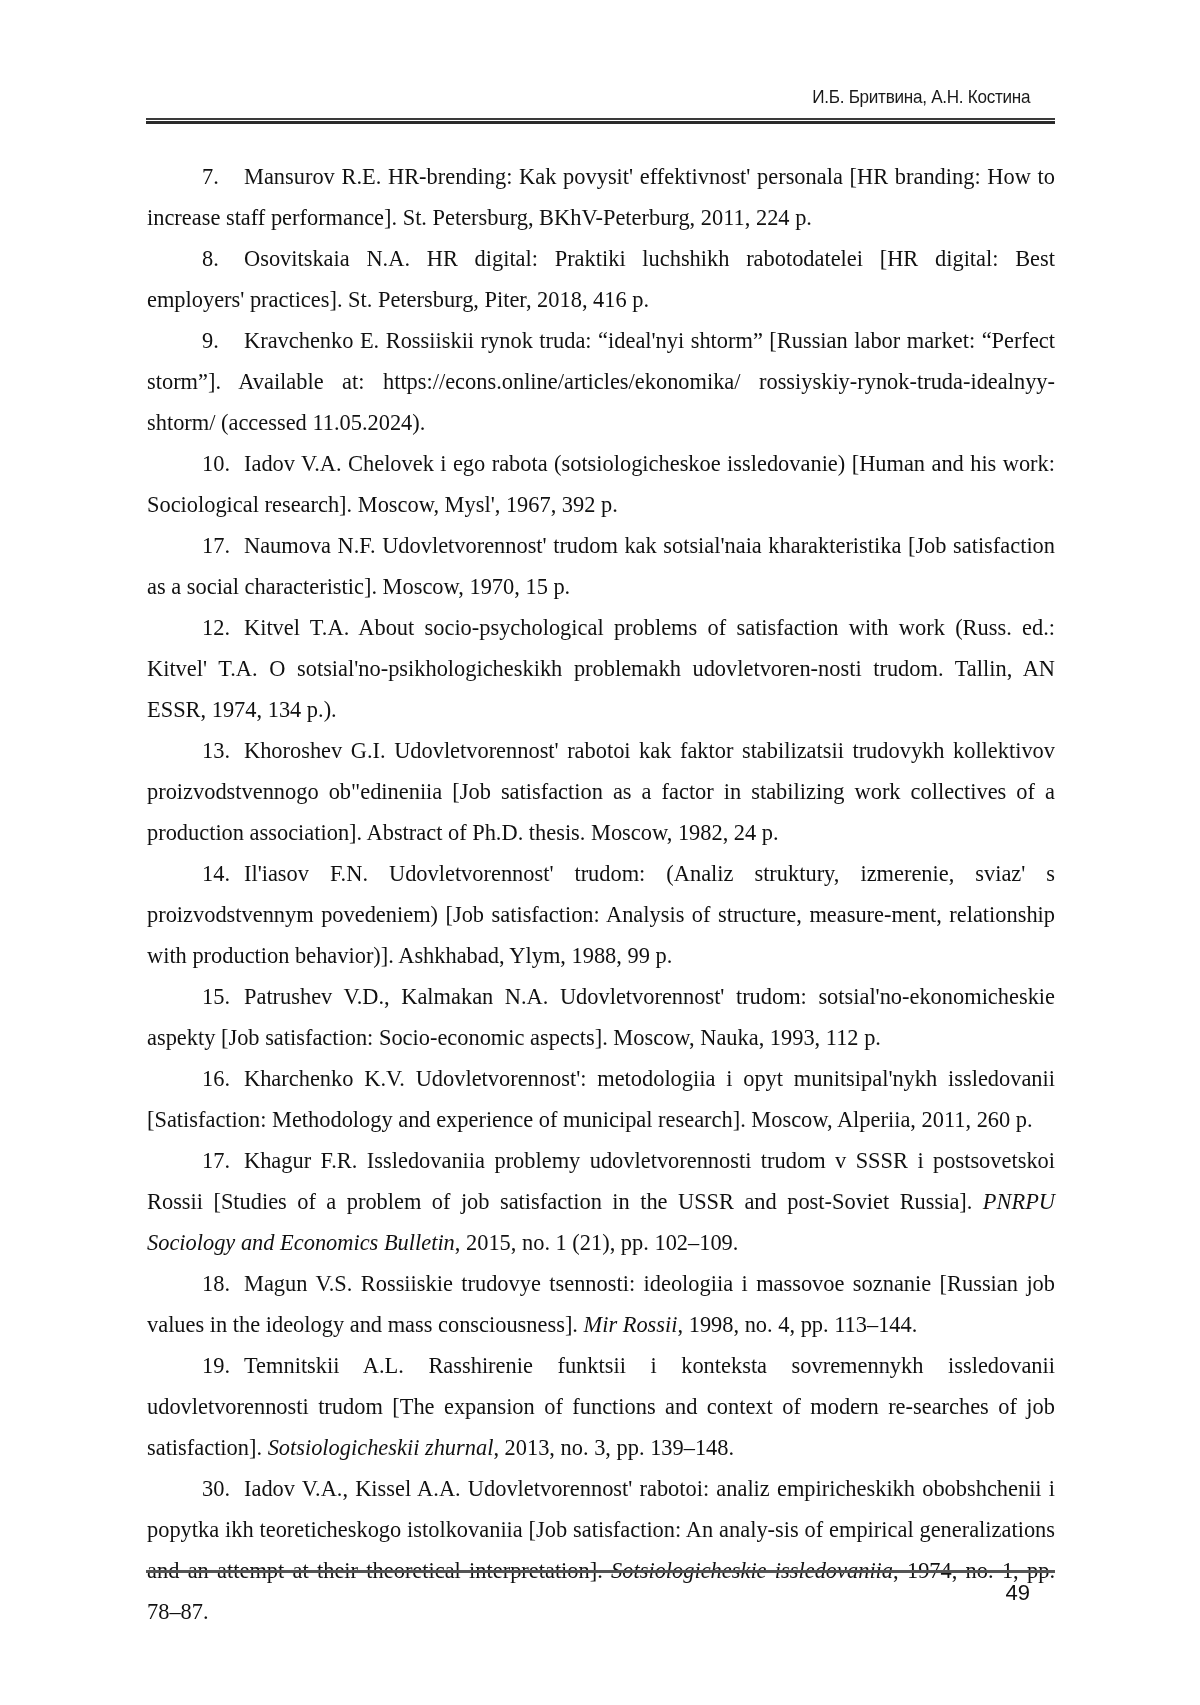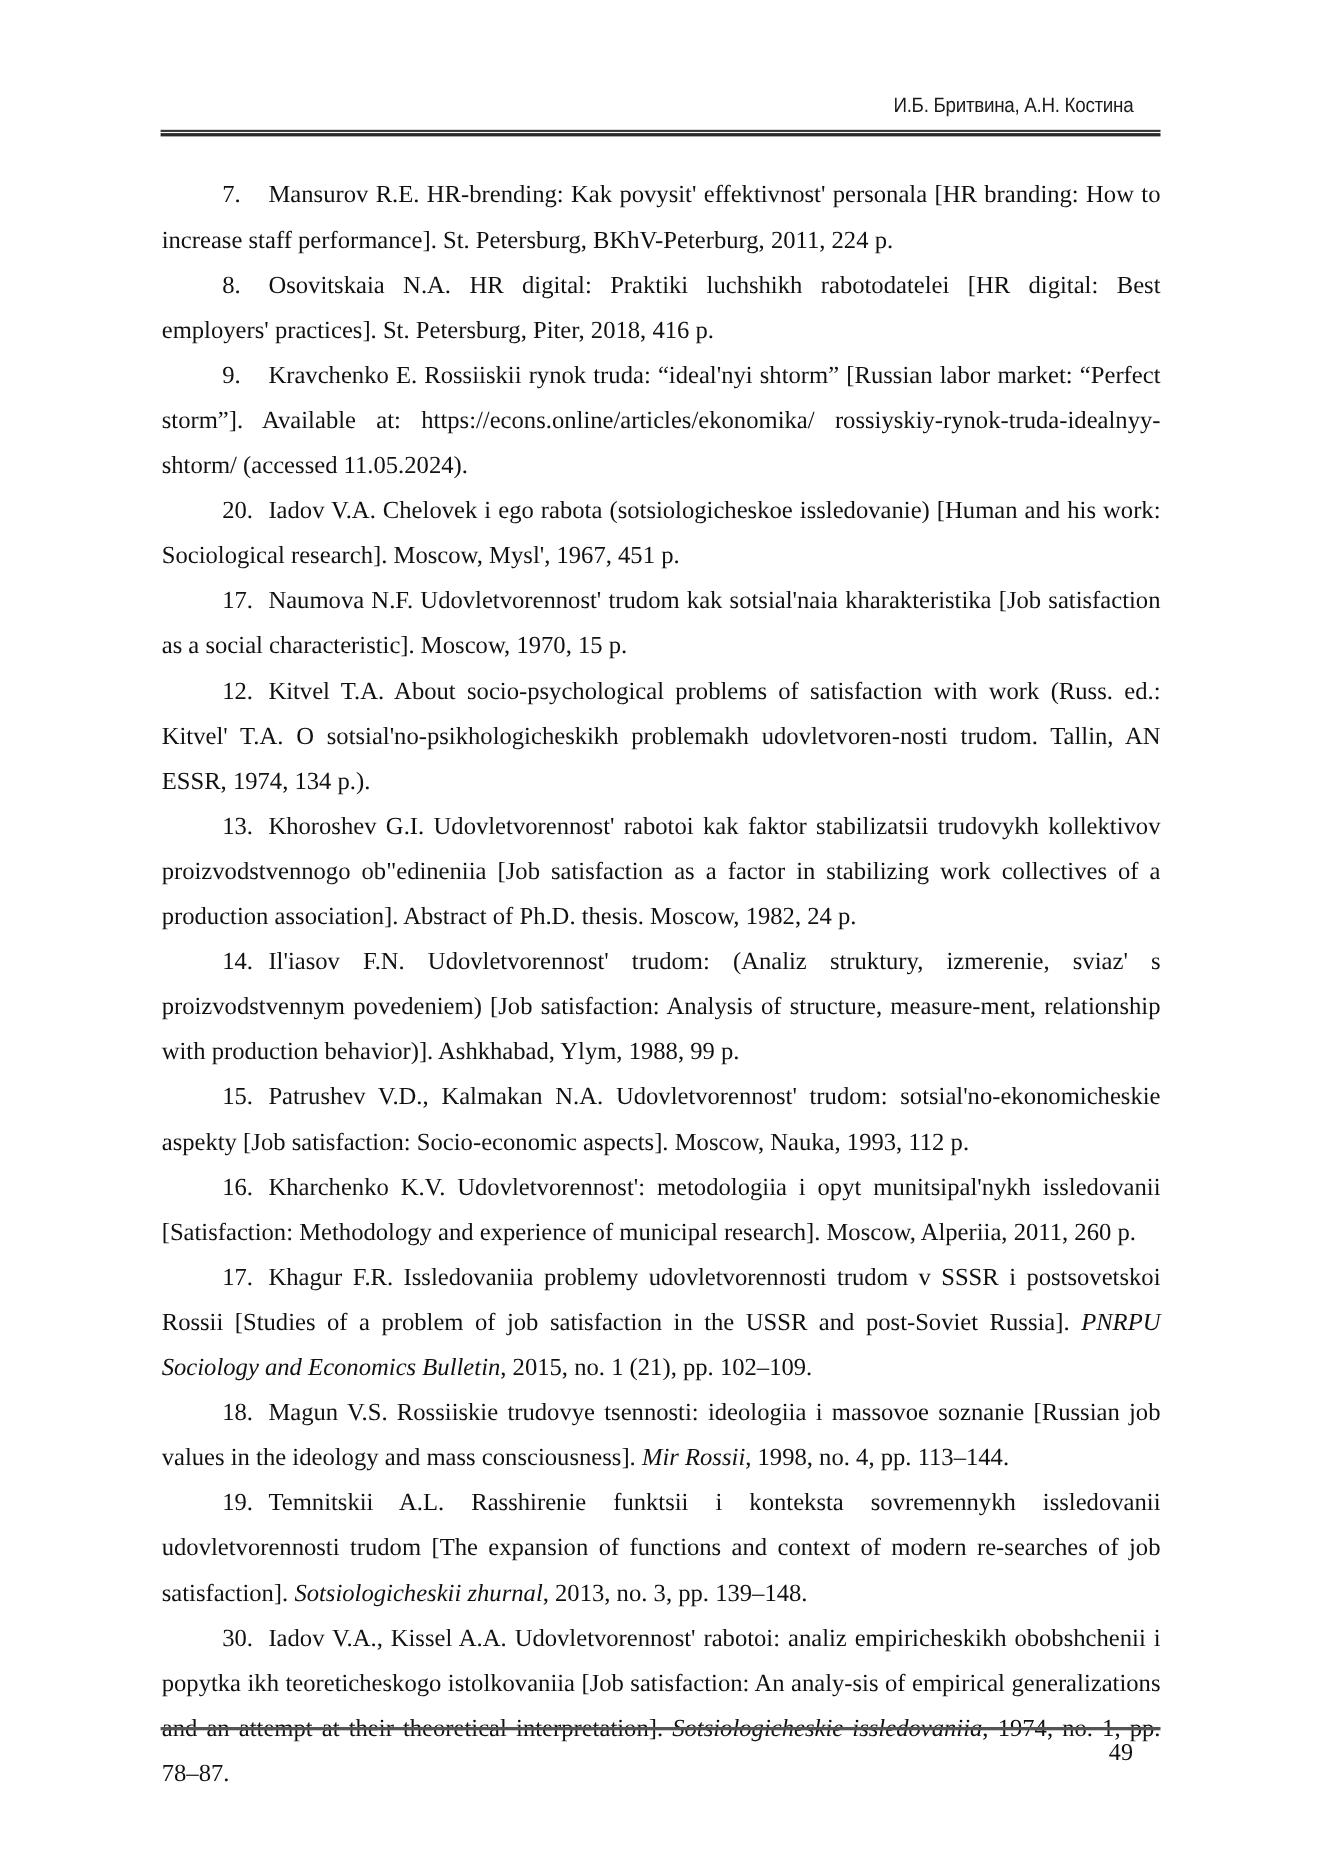--- a/index.html
+++ b/index.html
@@ -21,38 +21,38 @@
       color: #111; text-align: justify; hyphens: manual;
     }
     .ref { margin: 0; text-indent: 55px; }
     .ref .num { display: inline-block; min-width: 42px; text-indent: 0; }
     .ref em { font-style: italic; }
     .foot-rule {
       position: absolute; left: 146px; width: 909px; top: 1570px; height: 3px; background: #555;
     }
     .page-number {
       position: absolute; right: 146px; top: 1580px;
-      font-family: Liberation Serif, serif; font-size: 22px; color: #111;
+      font-family: Liberation Sans, sans-serif; font-size: 22px; color: #111;
     }
   </style>
 </head>
 <body>
 
 <div class="page">
   <div class="running-head">И.Б. Бритвина, А.Н. Костина</div>
   <div class="head-rule">
     <div class="thin"></div>
     <div class="thick"></div>
   </div>
 
   <div class="body-text">
     <p class="ref"><span class="num">7.</span><span>Mansurov R.E. HR-brending: Kak povysit' effektivnost' personala [HR branding: How to increase staff performance]. St. Petersburg, BKhV-Peterburg, 2011, 224 p.</span><em></em><span></span></p>
     <p class="ref"><span class="num">8.</span><span>Osovitskaia N.A. HR digital: Praktiki luchshikh rabotodatelei [HR digital: Best employers' practices]. St. Petersburg, Piter, 2018, 416 p.</span><em></em><span></span></p>
     <p class="ref"><span class="num">9.</span><span>Kravchenko E. Rossiiskii rynok truda: “ideal'nyi shtorm” [Russian labor market: “Perfect storm”]. Available at: https://econs.online/articles/ekonomika/ rossiyskiy-rynok-truda-idealnyy-shtorm/ (accessed 11.05.2024).</span><em></em><span></span></p>
-    <p class="ref"><span class="num">20.</span><span>Iadov V.A. Chelovek i ego rabota (sotsiologicheskoe issledovanie) [Human and his work: Sociological research]. Moscow, Mysl', 1967, 451 p.</span><em></em><span></span></p>
+    <p class="ref"><span class="num">10.</span><span>Iadov V.A. Chelovek i ego rabota (sotsiologicheskoe issledovanie) [Human and his work: Sociological research]. Moscow, Mysl', 1967, 392 p.</span><em></em><span></span></p>
     <p class="ref"><span class="num">17.</span><span>Naumova N.F. Udovletvorennost' trudom kak sotsial'naia kharakteristika [Job satisfaction as a social characteristic]. Moscow, 1970, 15 p.</span><em></em><span></span></p>
     <p class="ref"><span class="num">12.</span><span>Kitvel T.A. About socio-psychological problems of satisfaction with work (Russ. ed.: Kitvel' T.A. O sotsial'no-psikhologicheskikh problemakh udovletvoren-nosti trudom. Tallin, AN ESSR, 1974, 134 p.).</span><em></em><span></span></p>
     <p class="ref"><span class="num">13.</span><span>Khoroshev G.I. Udovletvorennost' rabotoi kak faktor stabilizatsii trudovykh kollektivov proizvodstvennogo ob"edineniia [Job satisfaction as a factor in stabilizing work collectives of a production association]. Abstract of Ph.D. thesis. Moscow, 1982, 24 p.</span><em></em><span></span></p>
     <p class="ref"><span class="num">14.</span><span>Il'iasov F.N. Udovletvorennost' trudom: (Analiz struktury, izmerenie, sviaz' s proizvodstvennym povedeniem) [Job satisfaction: Analysis of structure, measure-ment, relationship with production behavior)]. Ashkhabad, Ylym, 1988, 99 p.</span><em></em><span></span></p>
     <p class="ref"><span class="num">15.</span><span>Patrushev V.D., Kalmakan N.A. Udovletvorennost' trudom: sotsial'no-ekonomicheskie aspekty [Job satisfaction: Socio-economic aspects]. Moscow, Nauka, 1993, 112 p.</span><em></em><span></span></p>
     <p class="ref"><span class="num">16.</span><span>Kharchenko K.V. Udovletvorennost': metodologiia i opyt munitsipal'nykh issledovanii [Satisfaction: Methodology and experience of municipal research]. Moscow, Alperiia, 2011, 260 p.</span><em></em><span></span></p>
     <p class="ref"><span class="num">17.</span><span>Khagur F.R. Issledovaniia problemy udovletvorennosti trudom v SSSR i postsovetskoi Rossii [Studies of a problem of job satisfaction in the USSR and post-Soviet Russia]. </span><em>PNRPU Sociology and Economics Bulletin</em><span>, 2015, no. 1 (21), pp. 102–109.</span></p>
     <p class="ref"><span class="num">18.</span><span>Magun V.S. Rossiiskie trudovye tsennosti: ideologiia i massovoe soznanie [Russian job values in the ideology and mass consciousness]. </span><em>Mir Rossii</em><span>, 1998, no. 4, pp. 113–144.</span></p>
     <p class="ref"><span class="num">19.</span><span>Temnitskii A.L. Rasshirenie funktsii i konteksta sovremennykh issledovanii udovletvorennosti trudom [The expansion of functions and context of modern re-searches of job satisfaction]. </span><em>Sotsiologicheskii zhurnal</em><span>, 2013, no. 3, pp. 139–148.</span></p>
     <p class="ref"><span class="num">30.</span><span>Iadov V.A., Kissel A.A. Udovletvorennost' rabotoi: analiz empiricheskikh obobshchenii i popytka ikh teoreticheskogo istolkovaniia [Job satisfaction: An analy-sis of empirical generalizations and an attempt at their theoretical interpretation]. </span><em>Sotsiologicheskie issledovaniia</em><span>, 1974, no. 1, pp. 78–87.</span></p>

